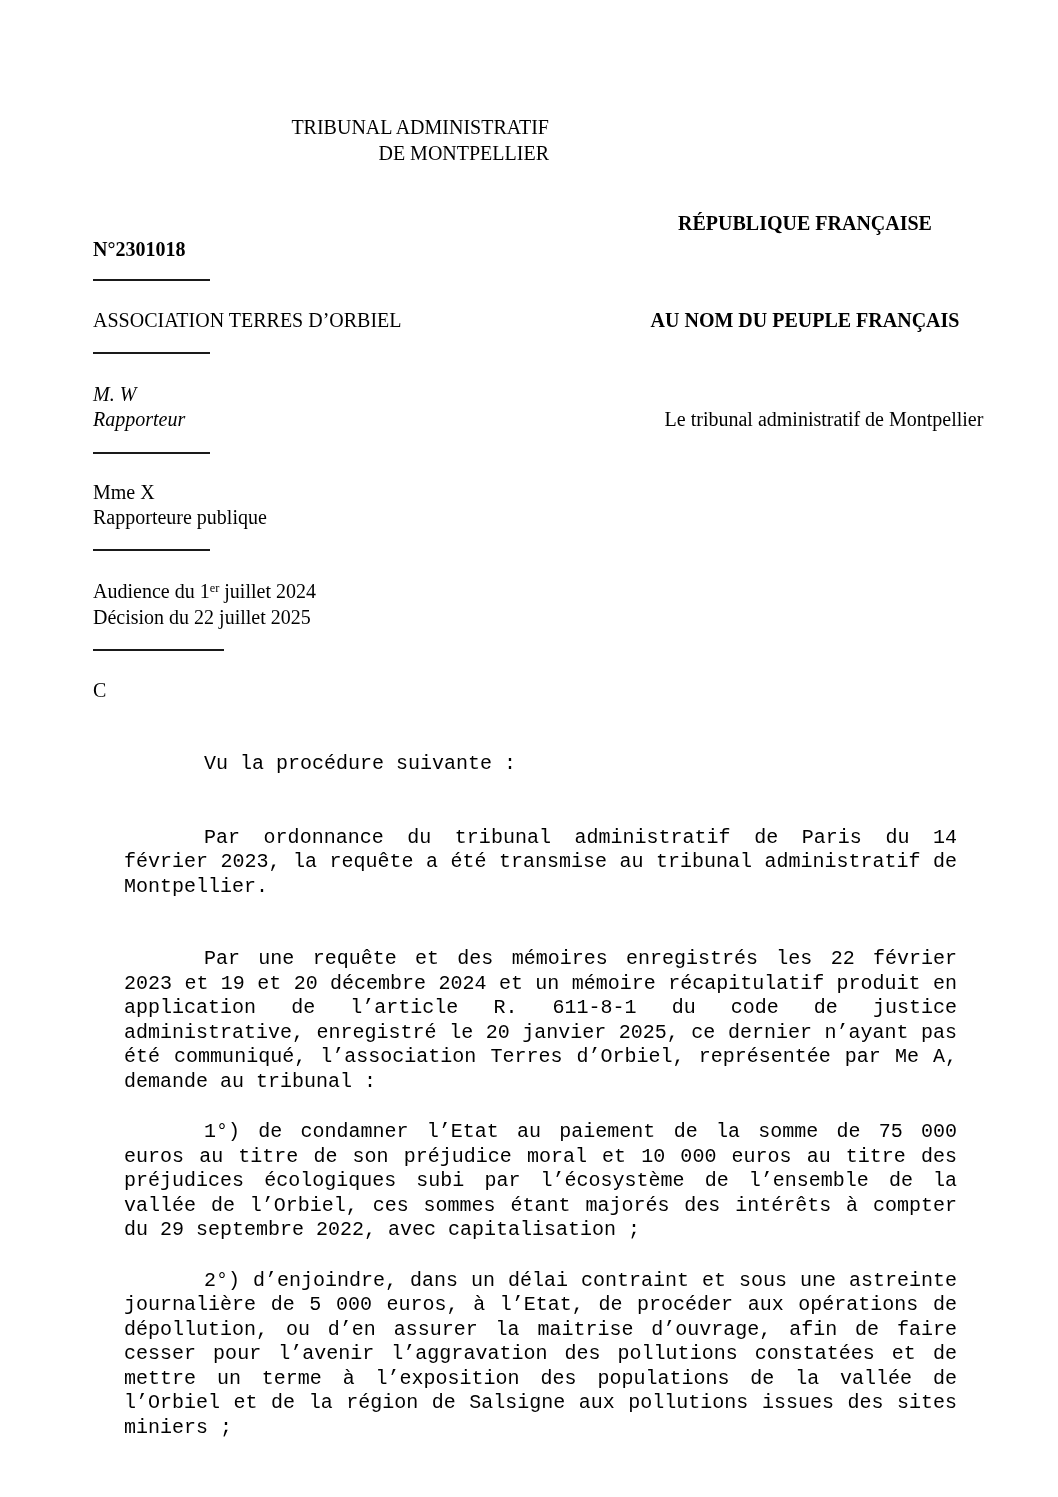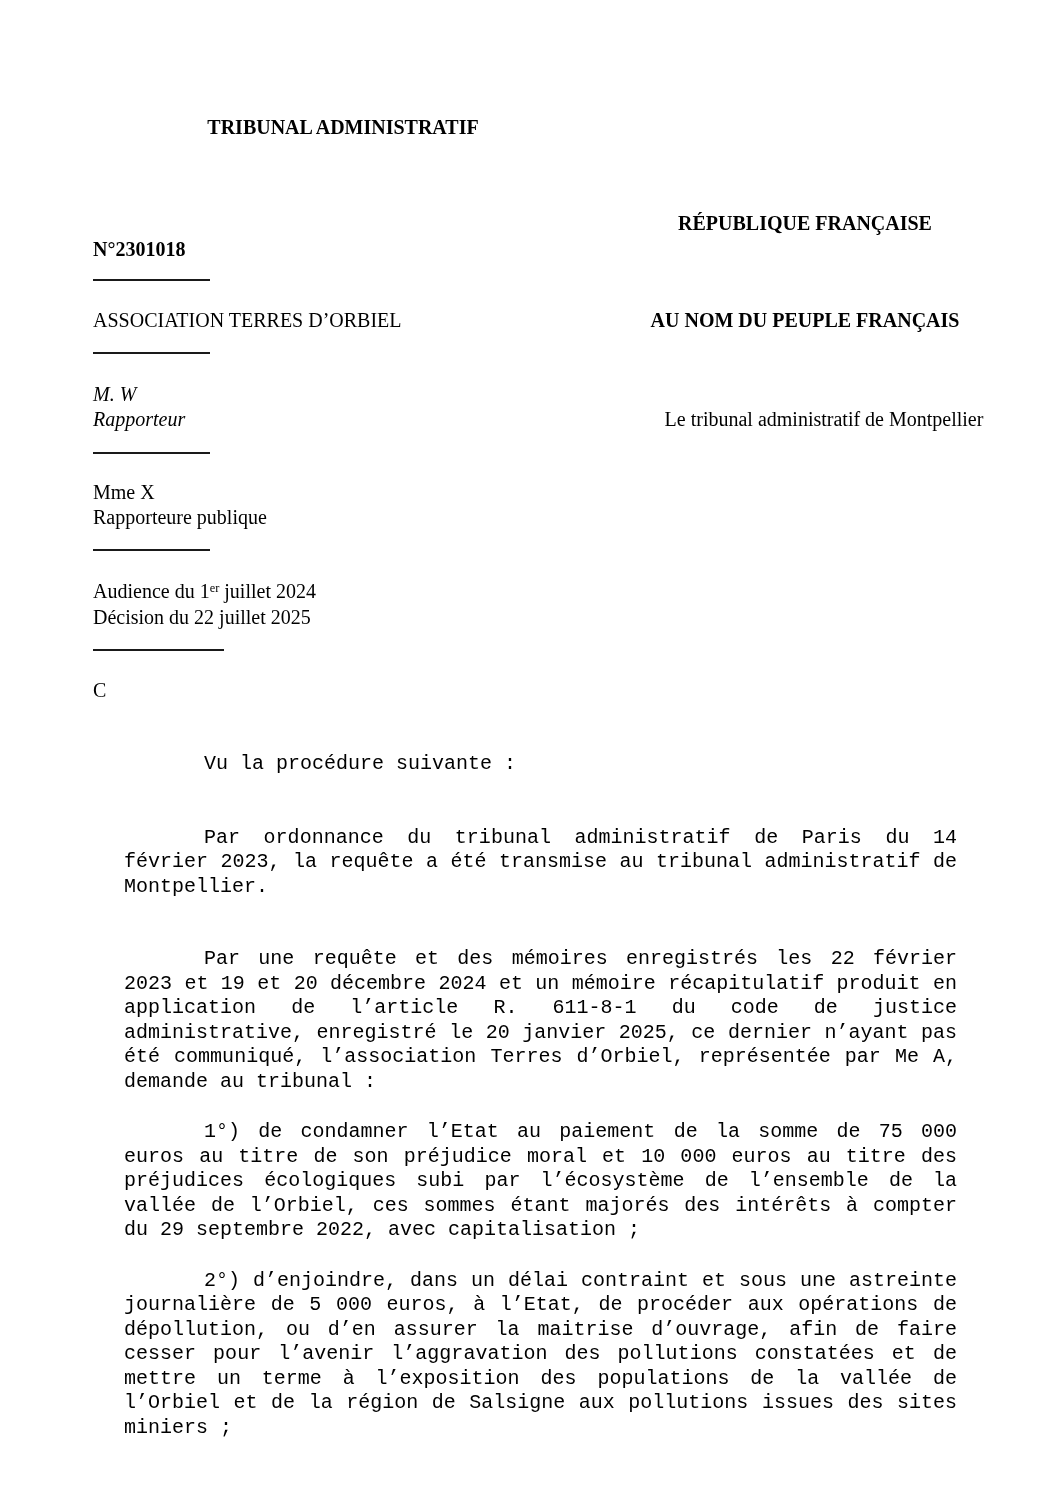--- a/index.html
+++ b/index.html
@@ -15,22 +15,22 @@
     background: #ffffff;
     color: #000000;
     font-family: "Liberation Serif", "DejaVu Serif", serif;
     font-size: 20px;
     overflow: hidden;
   }
   .abs { position: absolute; }
 
   
   .court-title {
-    left: 107px; top: 114px; width: 472px;
-    text-align: center; font-weight: bold; line-height: 26px;
+    left: 77px; top: 114px; width: 472px;
+    text-align: right; font-weight: normal; line-height: 26px;
   }
   .case-number   { left: 93px; top: 238px; font-weight: bold; }
   .applicant     { left: 93px; top: 309px; }
   .rapporteur    { left: 93px; top: 382px; line-height: 25px; font-style: italic; }
   .rapporteure   { left: 93px; top: 480px; line-height: 25px; }
   .audience      { left: 93px; top: 578px; line-height: 26px; }
   .classification{ left: 93px; top: 679px; }
 
   .sep {
     position: absolute; left: 93px; width: 117px; height: 0;
@@ -78,20 +78,21 @@
     vertical-align: baseline;
   }
 </style>
 </head>
 <body>
 
 <div class="page">
 
   <div class="abs court-title">
     <div>TRIBUNAL ADMINISTRATIF</div>
+    <div>DE MONTPELLIER</div>
   </div>
 
   <div class="abs case-number">N°2301018</div>
   <div class="sep sep1"></div>
 
   <div class="abs applicant">ASSOCIATION TERRES D’ORBIEL</div>
   <div class="sep sep2"></div>
 
   <div class="abs rapporteur">
     <div>M. W</div>

